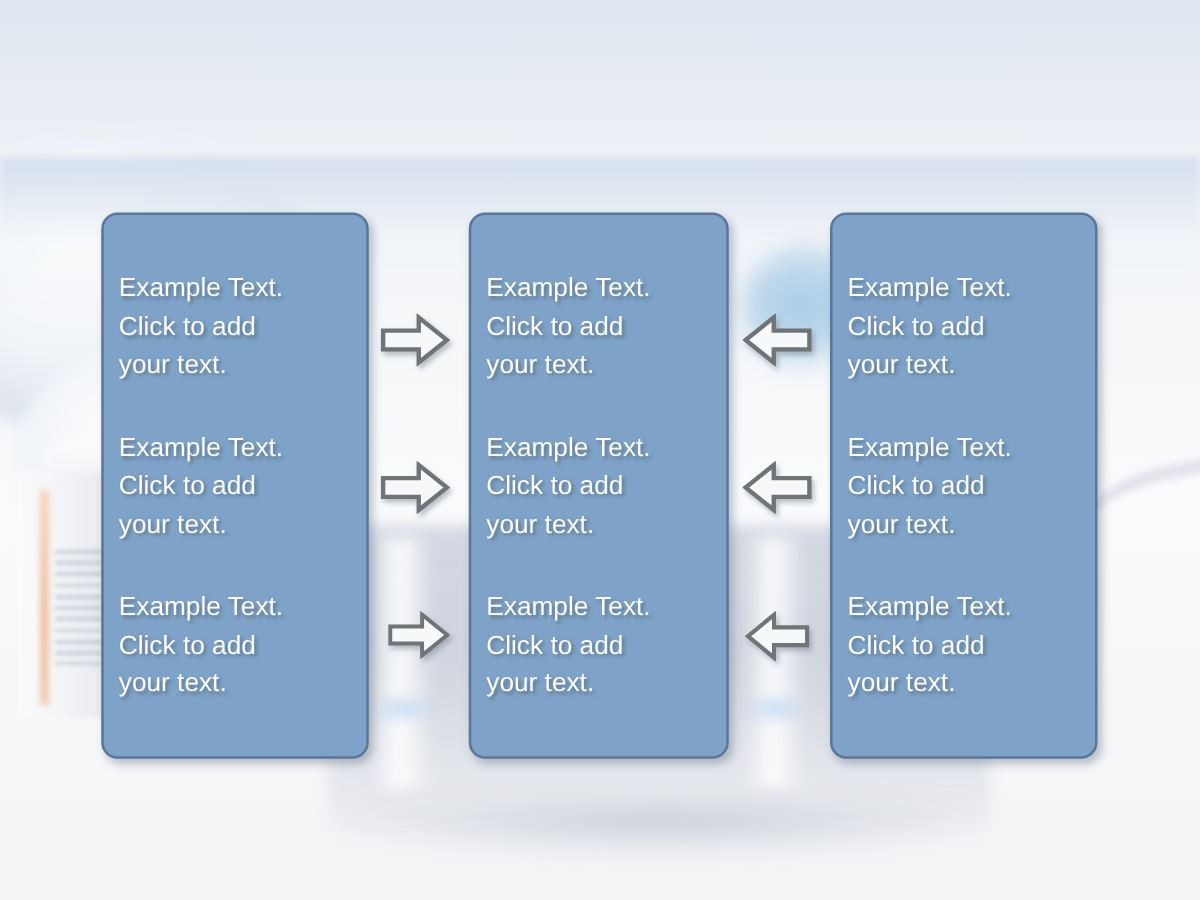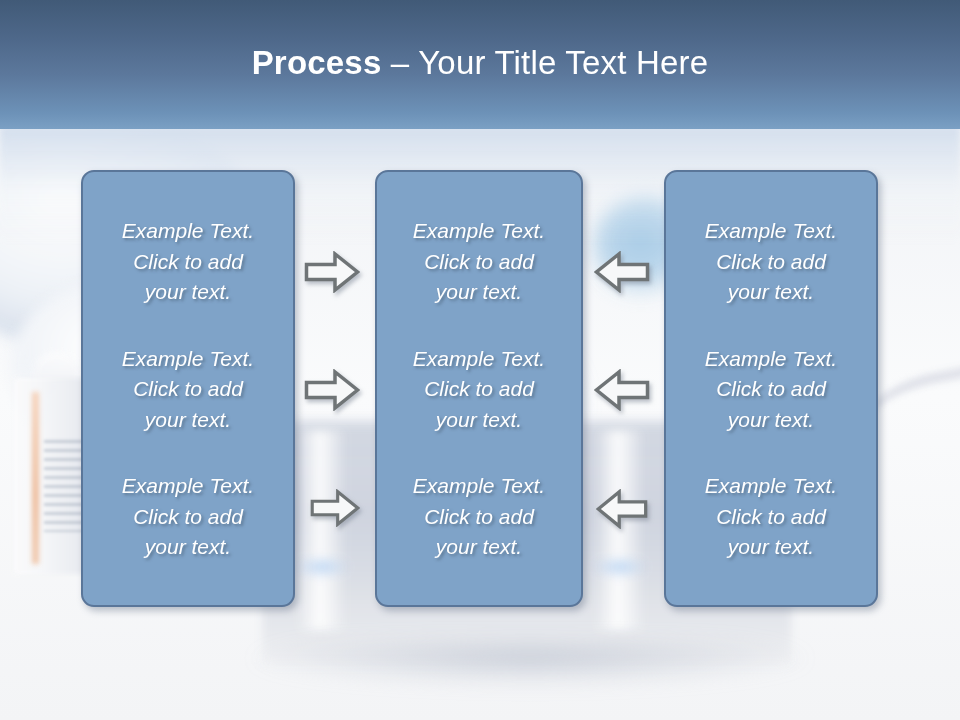--- a/index.html
+++ b/index.html
@@ -142,23 +142,22 @@
     display:flex; flex-direction:column;
     align-items:center; justify-content:space-around;
     padding:26px 12px 24px;
   }
   #panel-1 { left:81px;  top:170px; width:214px; height:437px; }
   #panel-2 { left:375px; top:170px; width:208px; height:437px; }
   #panel-3 { left:664px; top:170px; width:214px; height:437px; }
 
   .cell {
     width:100%;
-    text-align:center;
+    text-align:left;
     color:#ffffff;
-    font-style:italic;
     font-size:21px;
     line-height:1.45;
     text-shadow:2px 2px 3px rgba(70,90,112,.62);
     white-space:pre-line;
   }
 
   
   .arrow { position:absolute; width:56px; height:42px; }
   .arrow svg { display:block; width:100%; height:100%;
     filter:drop-shadow(2px 3px 2px rgba(120,130,145,.5)); }
@@ -188,25 +187,20 @@
   <div class="bg-device-top"></div>
   <div class="bg-device"></div>
   <div class="bg-device-hl-l"></div>
   <div class="bg-device-hl-r"></div>
   <div class="bg-device-glow-l"></div>
   <div class="bg-device-glow-r"></div>
   <div class="bg-device-shadow"></div>
   <div class="bg-tube"></div>
   <div class="bg-topfade"></div>
 
-  <div class="header">
-    <div class="title">
-      <span class="strong">Process</span><span class="light"> – Your Title Text Here</span>
-    </div>
-  </div>
 
   <div class="panel" id="panel-1">
     <div class="cell">Example Text.
 Click  to add
 your text.</div>
     <div class="cell">Example Text.
 Click  to add
 your text.</div>
     <div class="cell">Example Text.
 Click  to add

